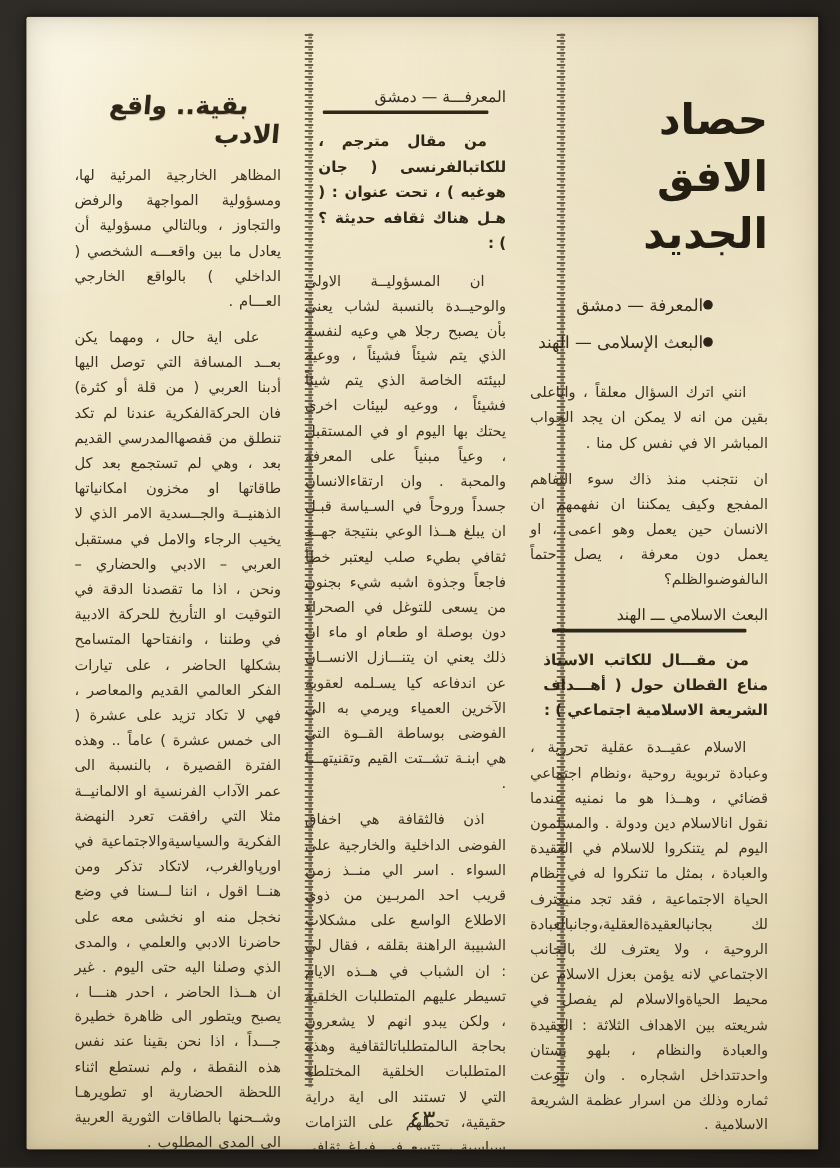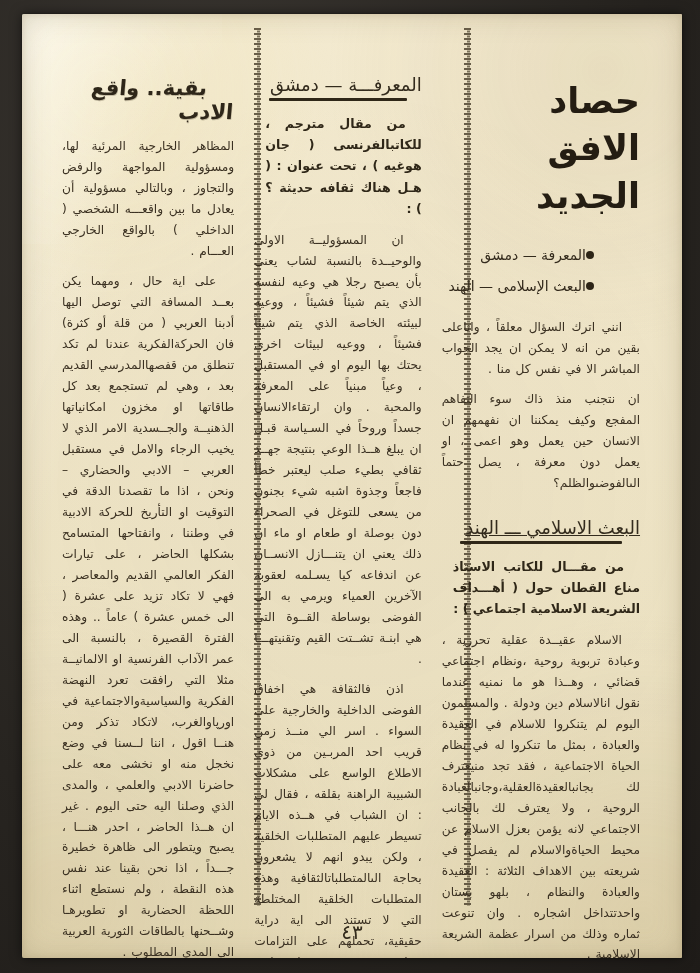--- a/index.html
+++ b/index.html
@@ -139,21 +139,21 @@
     font-weight: bold;
     color: #241d12;
     text-align: right;
     margin: 6px 0 0 0;
     letter-spacing: 0px;
     line-height: 1.35;
     padding-left: 6px;
   }
 
   .source-head {
-    font-size: 18px;
+    font-size: 13px;
     color: #332b1d;
     text-align: right;
     margin: 2px 0 0 0;
     letter-spacing: 1px;
   }
   .rule {
     height: 2.5px;
     background: #2f2718;
     margin: 3px 0 12px 0;
     border-radius: 1px;
@@ -261,21 +261,21 @@
           <li>
             <span class="dot"></span><span>البعث الإسلامى — الهند</span>
           </li>
         </ul>
 
         <div class="gap"></div>
 
         <p class="body indent">انني اترك السؤال معلقاً ، واناعلى بقين من انه لا يمكن ان يجد الجواب المباشر الا في نفس كل منا .</p>
         <p class="body">ان نتجنب منذ ذاك سوء التفاهم المفجع وكيف يمكننا ان نفهمهم ان الانسان حين يعمل وهو اعمى ، او يعمل دون معرفة ، يصل حتماً الىالفوضىوالظلم؟</p>
 
-        <div class="source-head" style="margin-top:23px;text-decoration:underline;">البعث الاسلامي ـــ الهند</div>
+        <div class="source-head" style="margin-top:12px;">البعث الاسلامي ـــ الهند</div>
         <div class="rule short"></div>
 
         <p class="lead">من مقـــال للكاتب الاستاذ مناع القطان حول ( أهـــداف الشريعة الاسلامية اجتماعي ) :</p>
         <p class="body indent">الاسلام عقيــدة عقلية تحررية ، وعبادة تربوية روحية ،ونظام اجتماعي قضائي ، وهــذا هو ما نمنيه عندما نقول انالاسلام دين ودولة . والمسلمون اليوم لم يتنكروا للاسلام في العقيدة والعبادة ، بمثل ما تنكروا له في نظام الحياة الاجتماعية ، فقد تجد منيعترف لك بجانبالعقيدةالعقلية،وجانبالعبادة الروحية ، ولا يعترف لك بالجانب الاجتماعي لانه يؤمن بعزل الاسلام عن محيط الحياةوالاسلام لم يفصل في شريعته بين الاهداف الثلاثة : العقيدة والعبادة والنظام ، بلهو بستان واحدتتداخل اشجاره . وان تنوعت ثماره وذلك من اسرار عظمة الشريعة الاسلامية .</p>
 
         <div class="sig">( قلم التحرير )</div>
       </div>
 
     </div>
 

